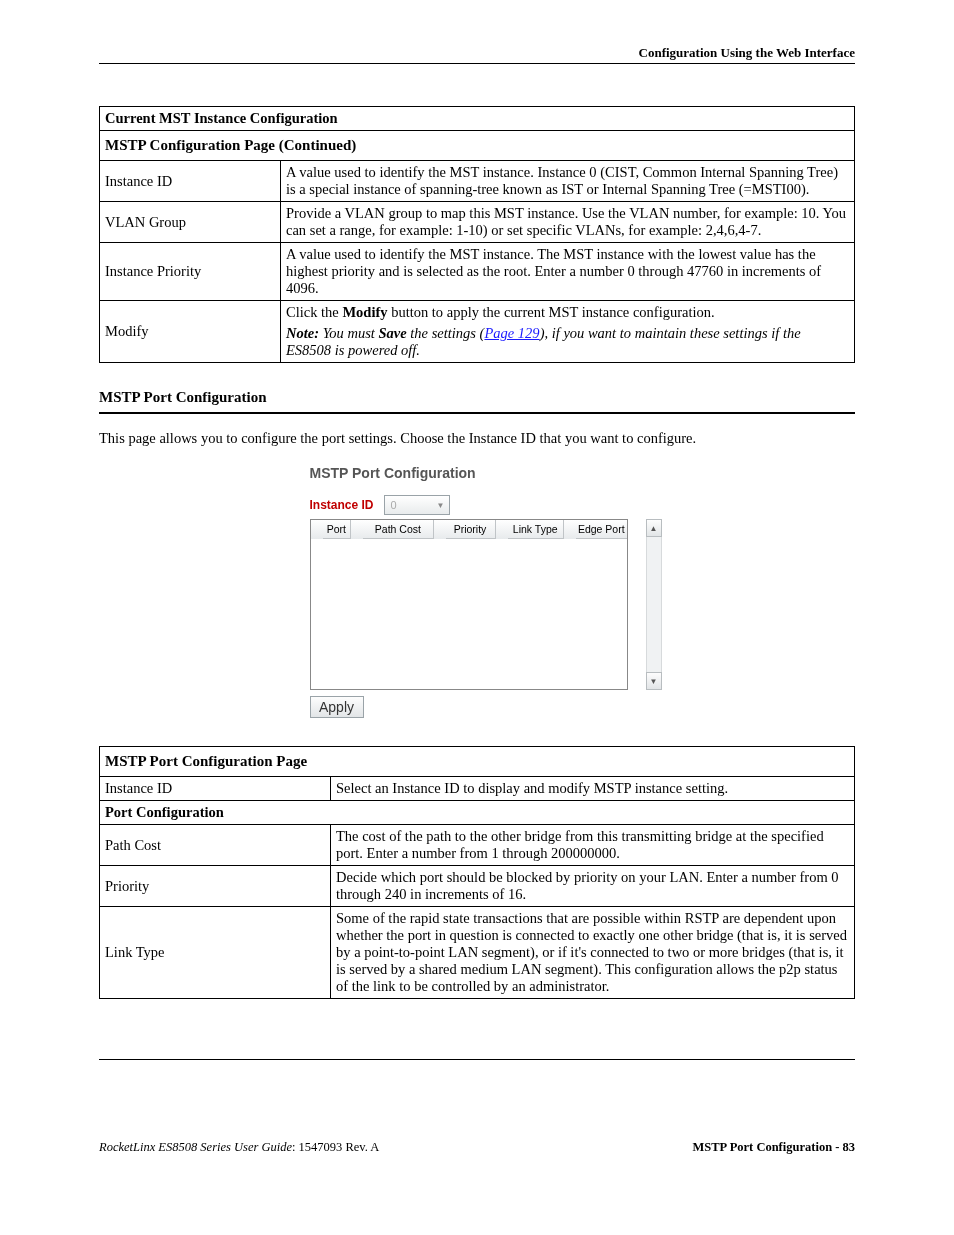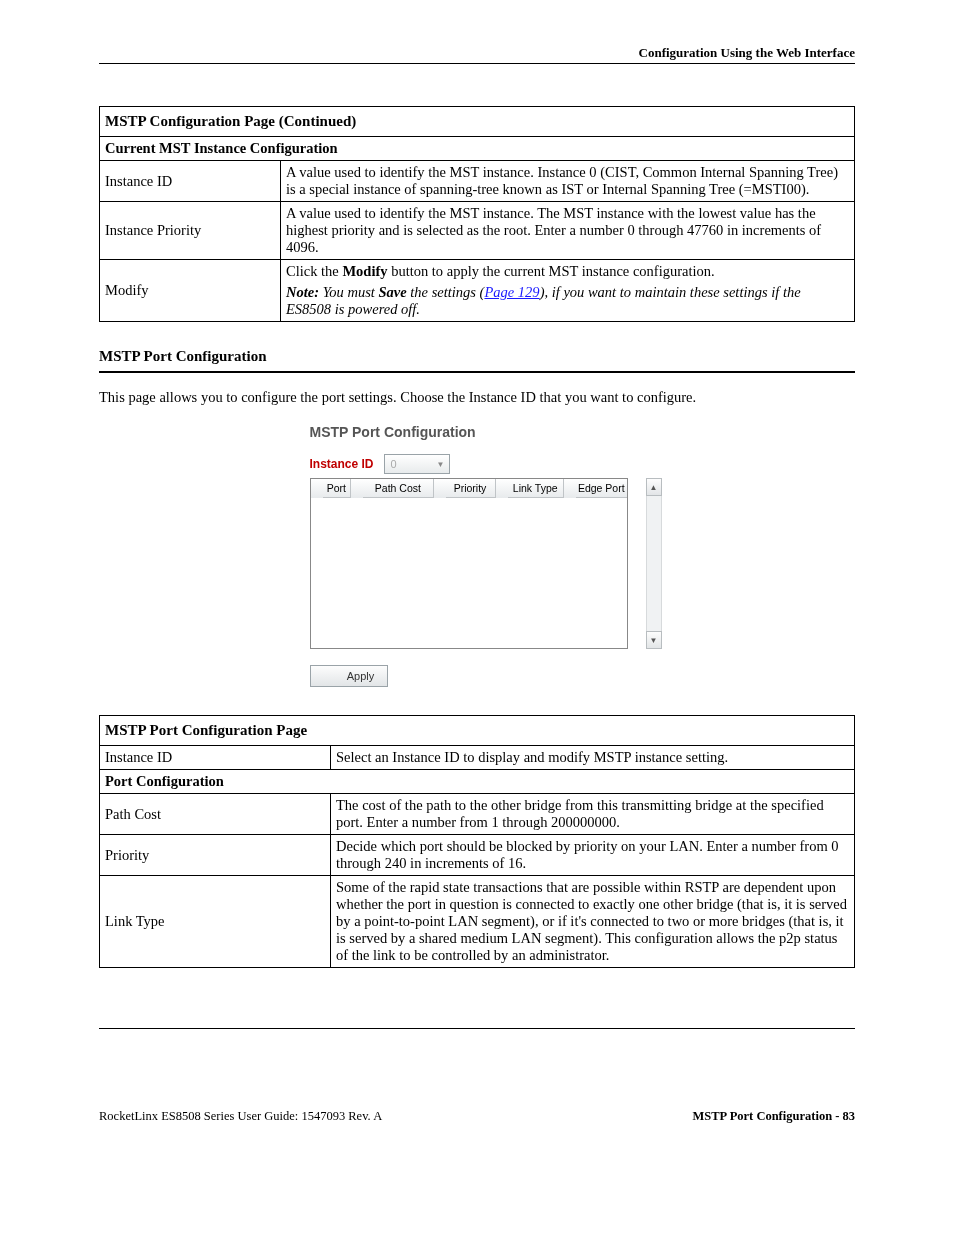--- a/index.html
+++ b/index.html
@@ -152,65 +152,69 @@
     height: 16px;
     border: 1px solid #b8bdc0;
     background: linear-gradient(#fdfdfd,#e2e5e7);
     display:flex;align-items:center;justify-content:center;
     font-size: 8px;
     color: #555;
   }
   .ui-scroll-track { flex: 1; background: #f0f2f3; border-left:1px solid #d7dadc; border-right:1px solid #d7dadc;}
 
   .ui-apply {
-    margin-top: 16px;
+    margin-top: 6px;
     width: 52px;
     height: 20px;
     border: 1px solid #9aa3a8;
     background: linear-gradient(#fdfdfd,#e2e5e7);
-    font-size: 11px;
+    font-size: 14px;
     color: #333;
-    display:flex;align-items:center;justify-content:center;padding-left:24px;
+    display:flex;align-items:center;justify-content:center;
   }
 
   .footer {
     display: flex;
     justify-content: space-between;
     font-size: 12.5px;
     margin-top: 80px;
   }
-  .footer-left { }
+  .footer-left { font-style: italic; }
   .footer-right { font-weight: bold; }
   .footer-rule {
     border-top: 1.5px solid #000;
     margin-bottom: 5px;
     margin-top: 60px;
   }
 </style>
 </head>
 <body>
 
 <div class="page">
 
   <div class="header-text">Configuration Using the Web Interface</div>
   <div class="header-line"></div>
 
   <div class="section-spacer"></div>
 
   <table class="doc-table">
     <tbody>
         <tr>
+          <td colspan="2" class="tbl-subtitle">Current MST Instance Configuration</td>
+        </tr>
+    <tr>
           <td colspan="2" class="tbl-title">MSTP Configuration Page  (Continued)</td>
         </tr>
     <tr>
-          <td colspan="2" class="tbl-subtitle">Current MST Instance Configuration</td>
-        </tr>
-    <tr>
       <td class="col-label">Instance ID</td>
       <td>A value used to identify the MST instance. Instance 0 (CIST, Common Internal Spanning Tree) is a special instance of spanning-tree known as IST or Internal Spanning Tree (=MSTI00).</td>
+    </tr>
+    <tr>
+      <td class="col-label">VLAN Group</td>
+      <td>Provide a VLAN group to map this MST instance. Use the VLAN number, for example: 10. You can set a range, for example: 1-10) or set specific VLANs, for example: 2,4,6,4-7.</td>
     </tr>
     <tr>
       <td class="col-label">Instance Priority</td>
       <td>A value used to identify the MST instance. The MST instance with the lowest value has the highest priority and is selected as the root. Enter a number 0 through 47760 in increments of 4096.</td>
     </tr>
     <tr>
       <td class="col-label">Modify</td>
       <td class="note-row">
         <div>
           <span>Click the </span><b>Modify</b><span> button to apply the current MST instance configuration.</span>

